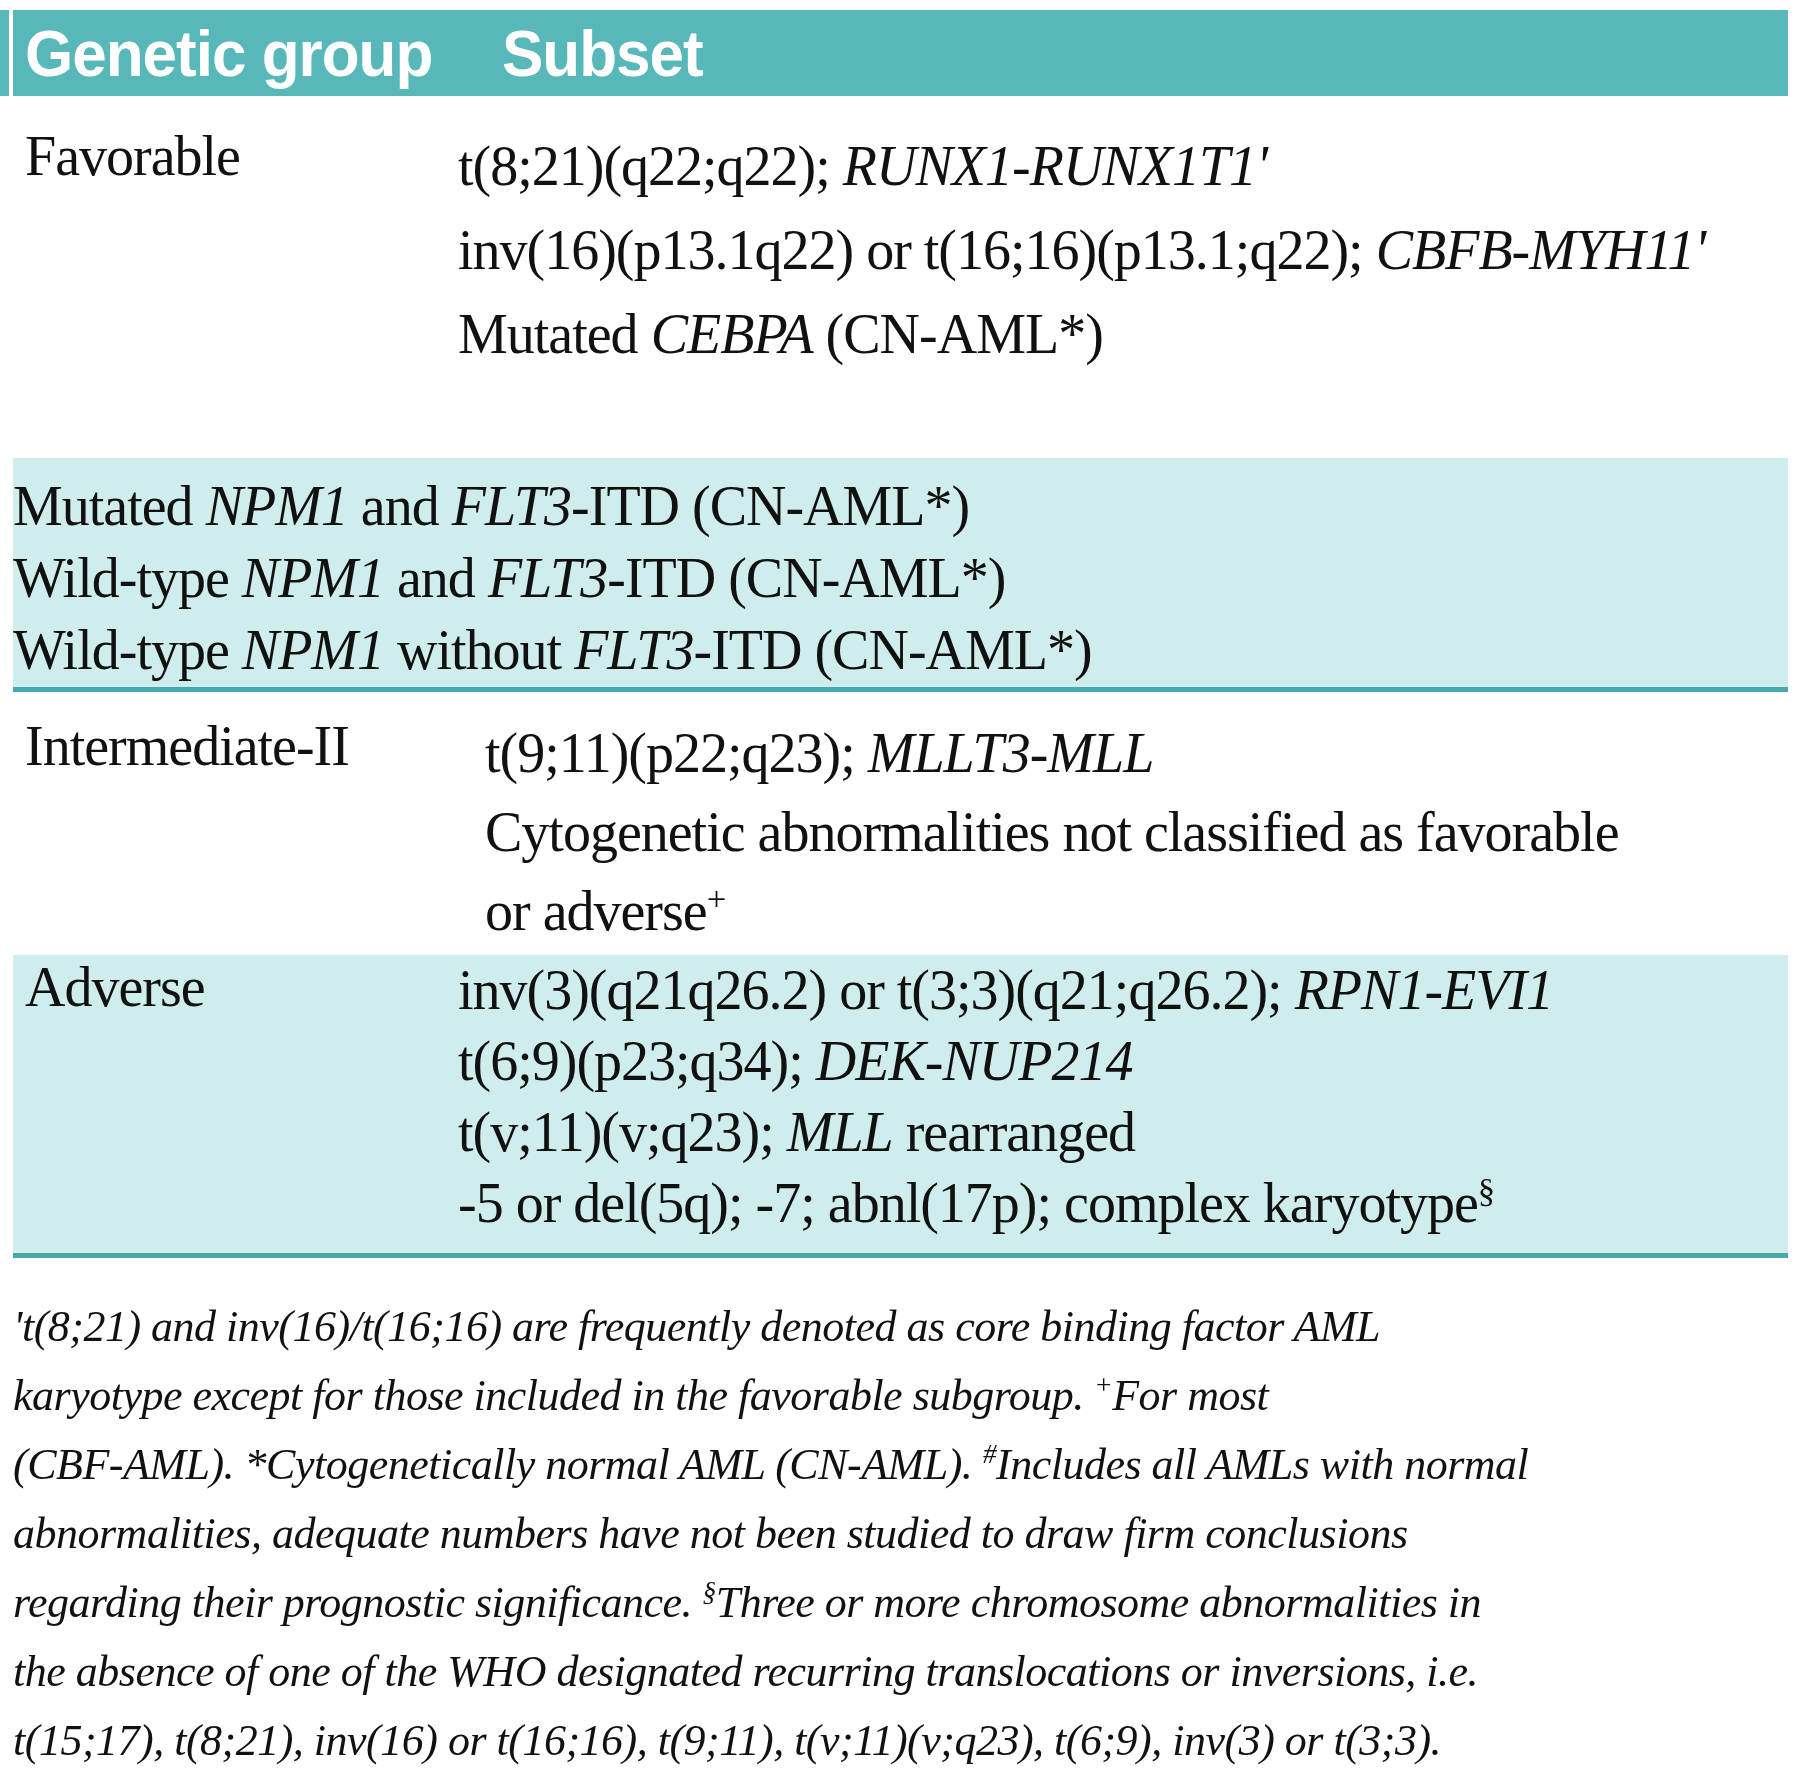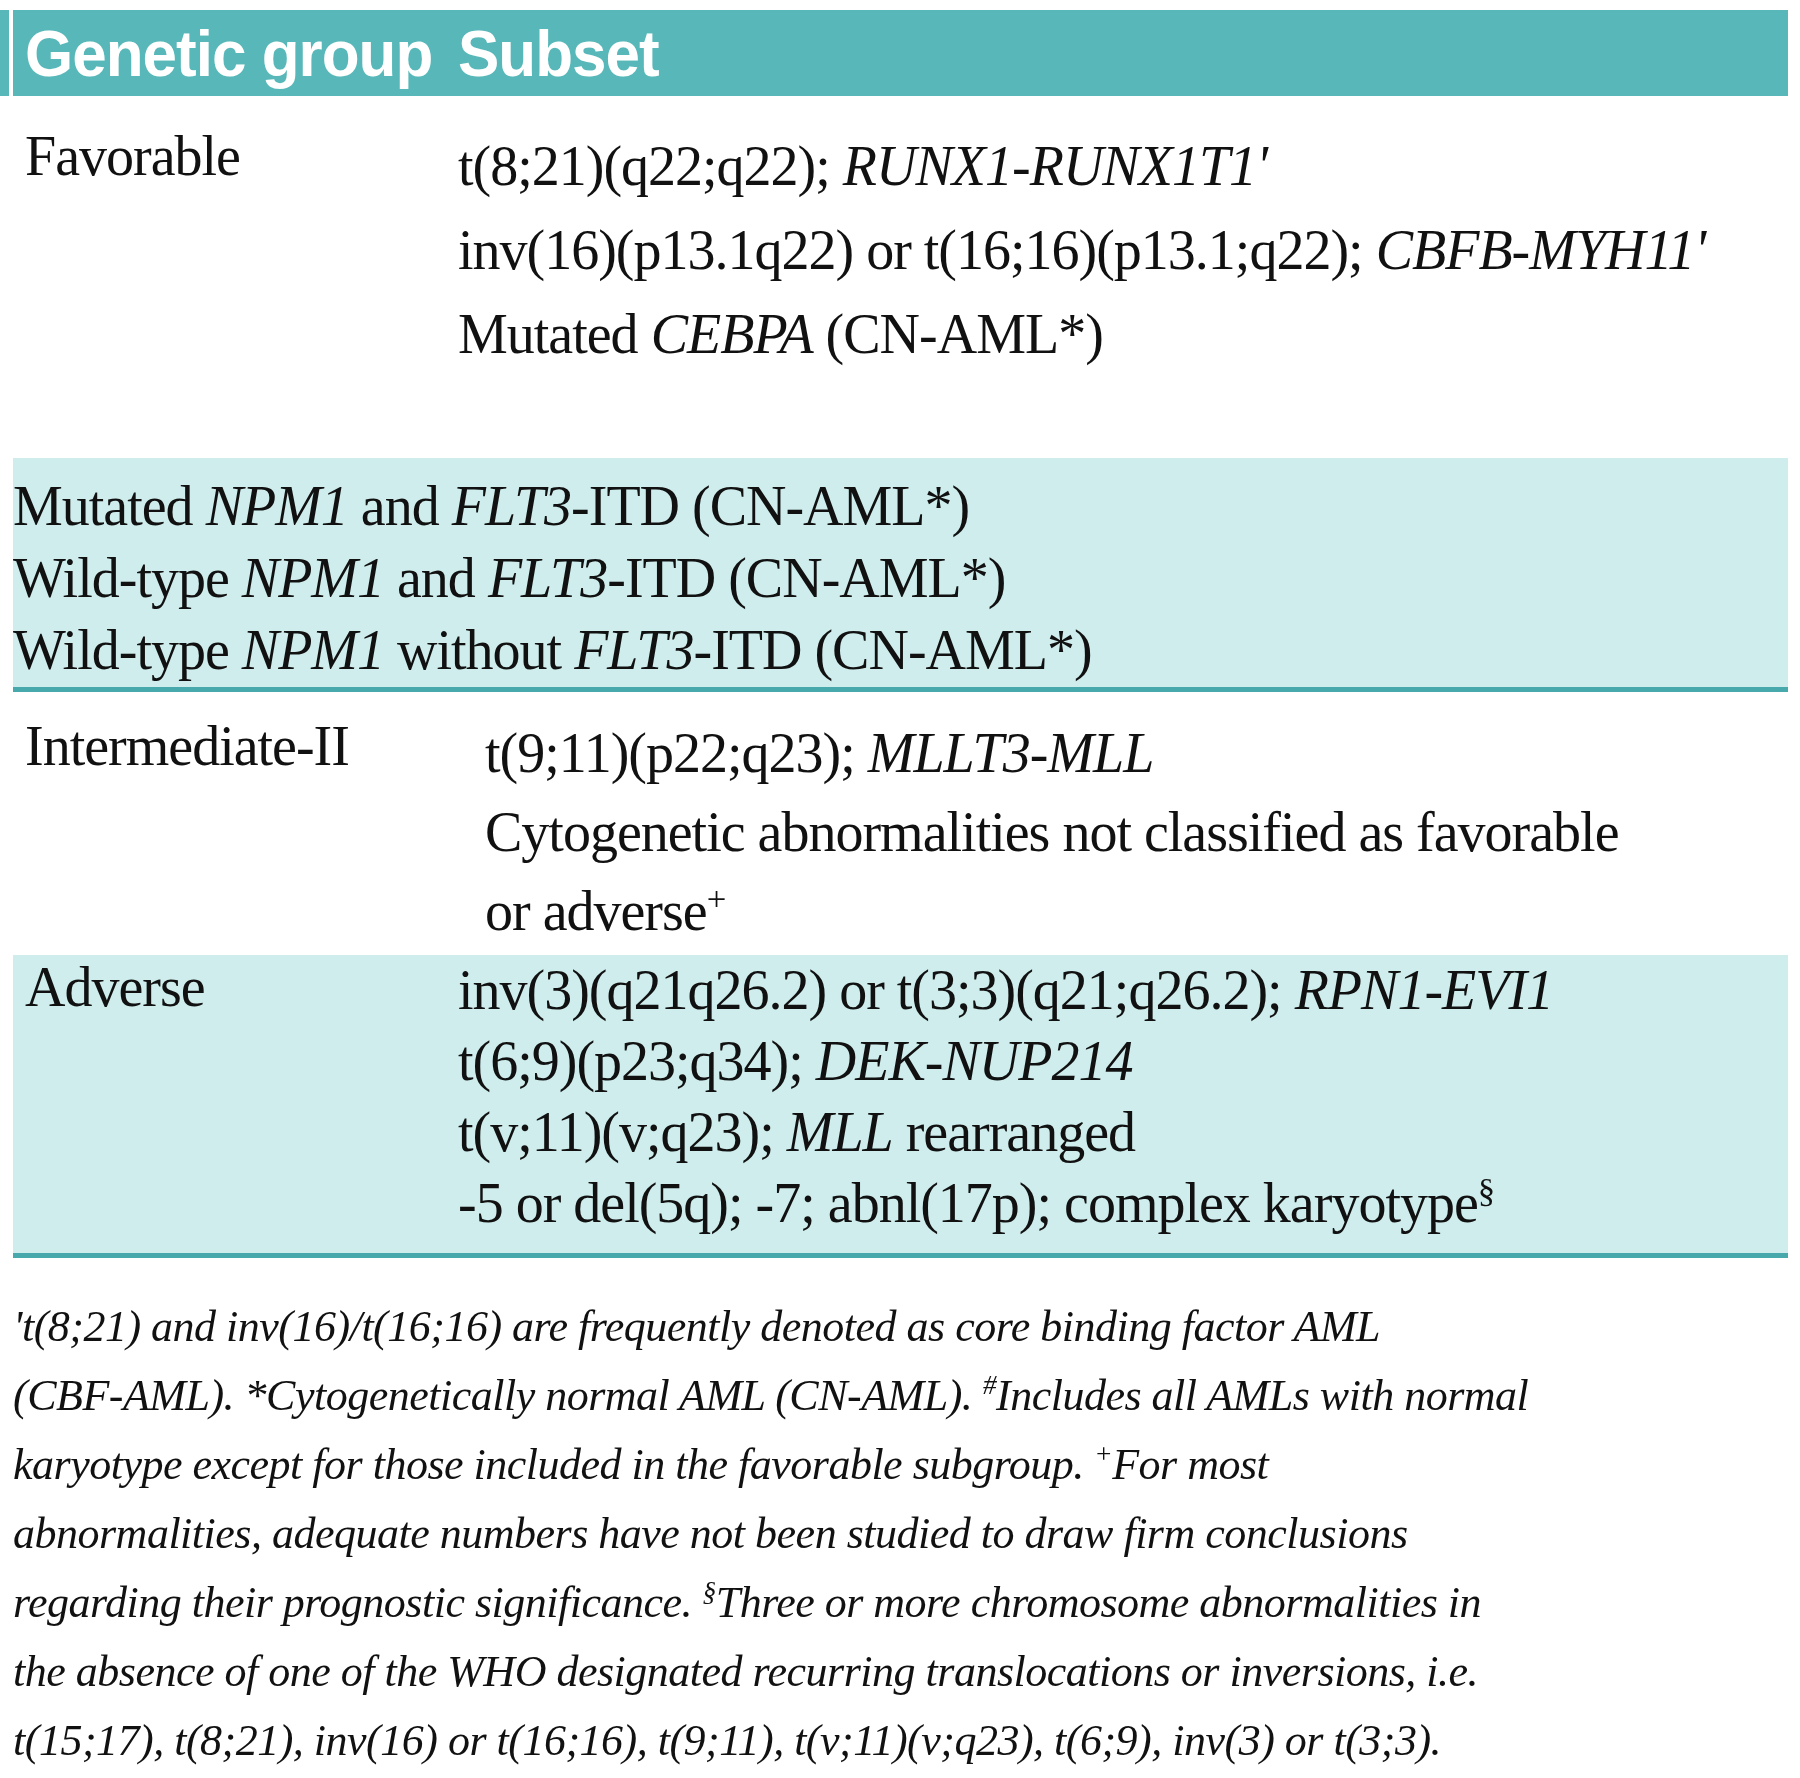--- a/index.html
+++ b/index.html
@@ -15,20 +15,21 @@
   }
   
   #header-row {
     position: absolute;
     left: 13px; top: 10px;
     width: 1775px; height: 86px;
     background: var(--header-bg, #58b8b9);
     display: flex;
     align-items: center;
     box-sizing: border-box;
+    gap: 44px;
   }
   #edge-sliver {
     position: absolute;
     left: 0; top: 10px;
     width: 9px; height: 86px;
     background: var(--header-bg, #58b8b9);
   }
   .hcol {
     font-family: "Liberation Sans", "DejaVu Sans", sans-serif;
     font-weight: bold;
@@ -128,20 +129,20 @@
         <div class="cell-content">
           <div class="line"><span>inv(3)(q21q26.2) or t(3;3)(q21;q26.2); </span><span class="run-italic">RPN1-EVI1</span></div>
           <div class="line"><span>t(6;9)(p23;q34); </span><span class="run-italic">DEK-NUP214</span></div>
           <div class="line"><span>t(v;11)(v;q23); </span><span class="run-italic">MLL</span><span> rearranged</span></div>
           <div class="line"><span>-5 or del(5q); -7; abnl(17p); complex karyotype</span><span class="run-sup">§</span></div>
         </div>
       </div>
     </div>
   <div id="footnote">
       <div class="line"><span>'t(8;21) and inv(16)/t(16;16) are frequently denoted as core binding factor AML</span></div>
+      <div class="line"><span>karyotype except for those included in the favorable subgroup. </span><span class="run-sup">+</span><span>For most</span></div>
       <div class="line"><span>(CBF-AML). *Cytogenetically normal AML (CN-AML). </span><span class="run-sup">#</span><span>Includes all AMLs with normal</span></div>
-      <div class="line"><span>karyotype except for those included in the favorable subgroup. </span><span class="run-sup">+</span><span>For most</span></div>
       <div class="line"><span>abnormalities, adequate numbers have not been studied to draw firm conclusions</span></div>
       <div class="line"><span>regarding their prognostic significance. </span><span class="run-sup">§</span><span>Three or more chromosome abnormalities in</span></div>
       <div class="line"><span>the absence of one of the WHO designated recurring translocations or inversions, i.e.</span></div>
       <div class="line"><span>t(15;17), t(8;21), inv(16) or t(16;16), t(9;11), t(v;11)(v;q23), t(6;9), inv(3) or t(3;3).</span></div>
     </div>
 </div>
 
 </body></html>

